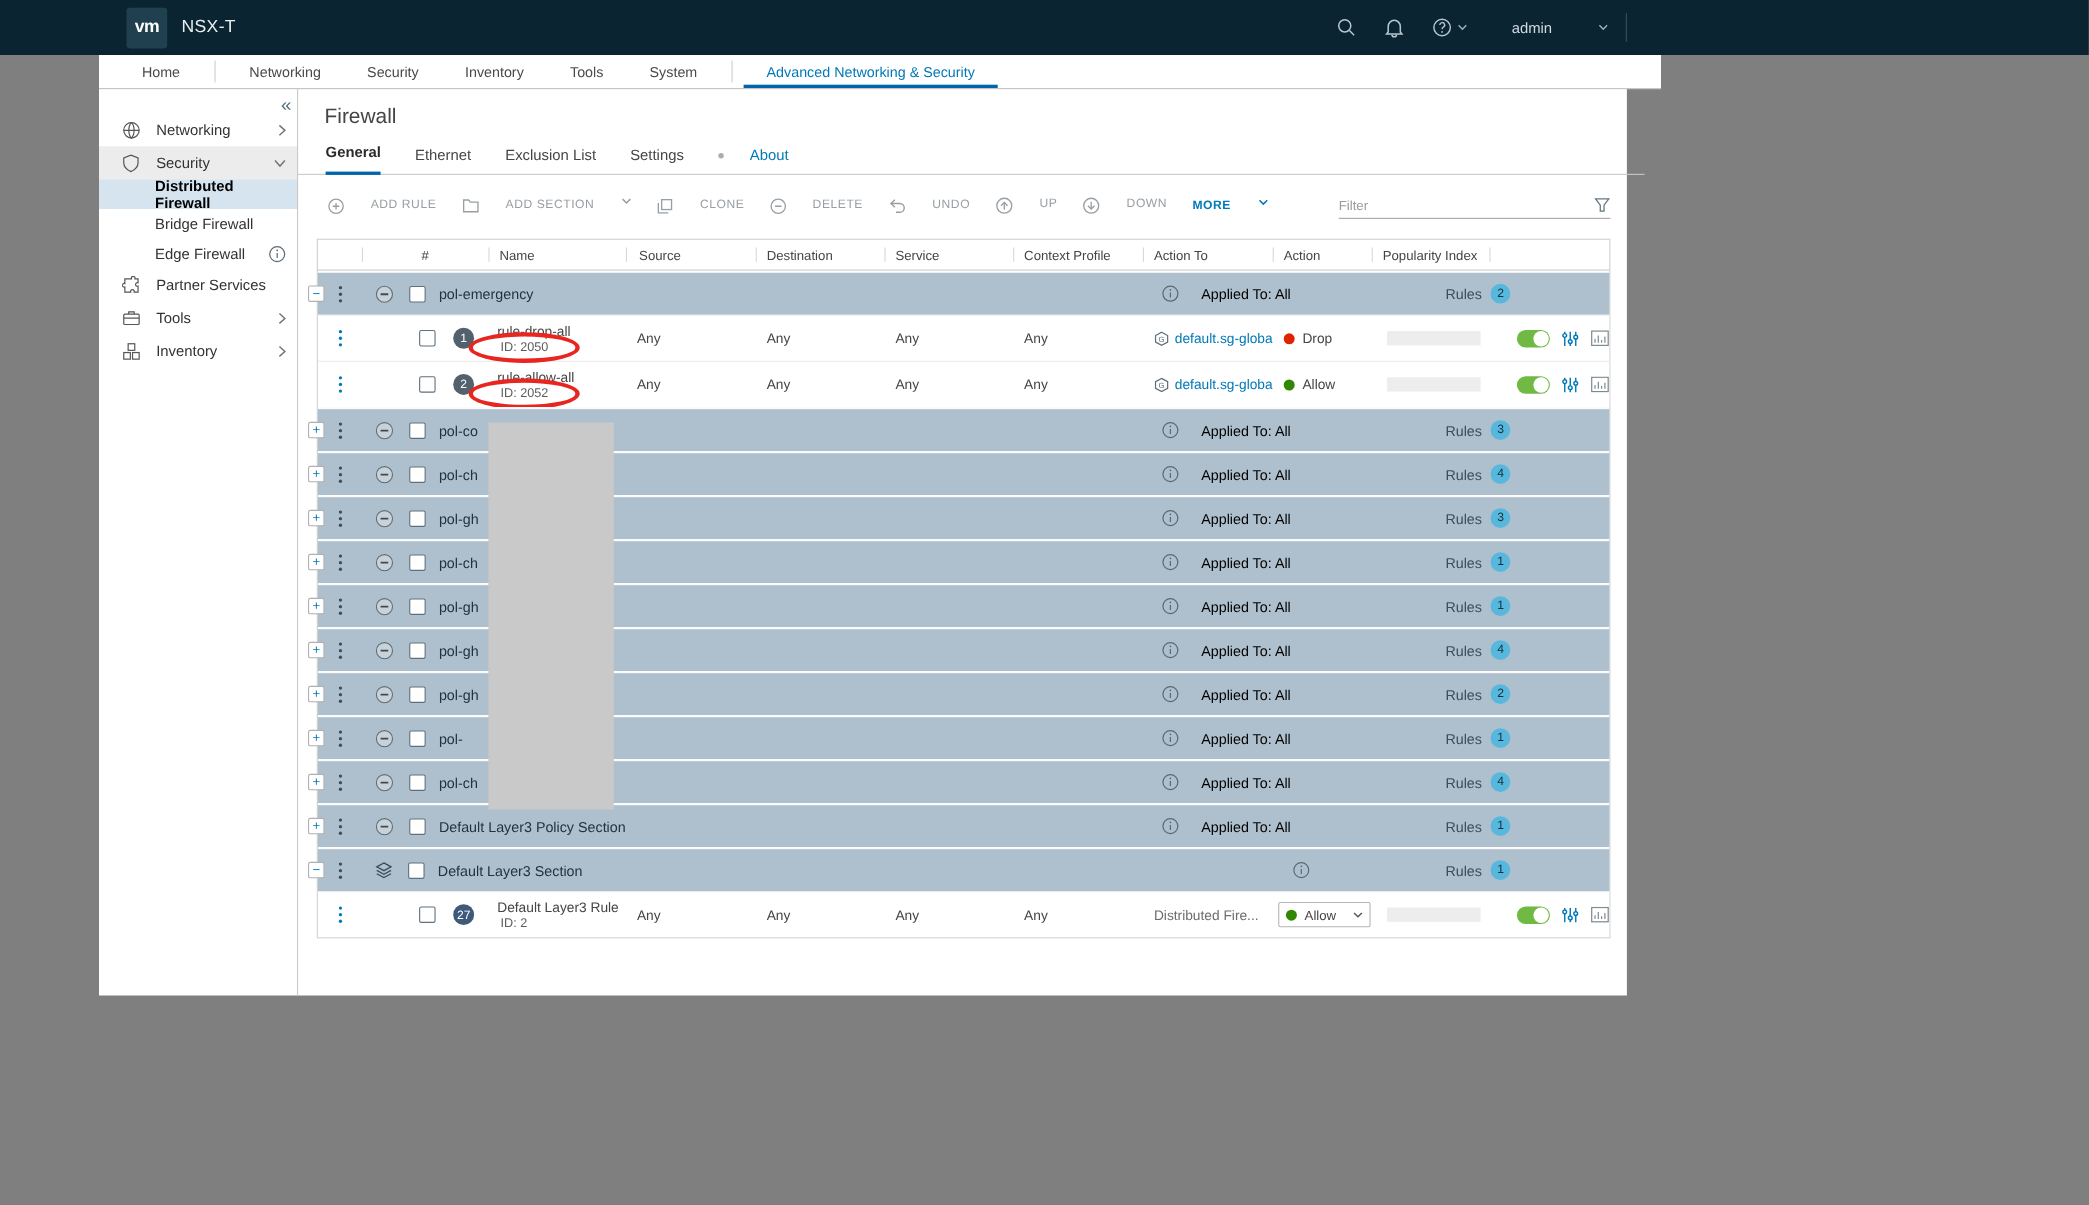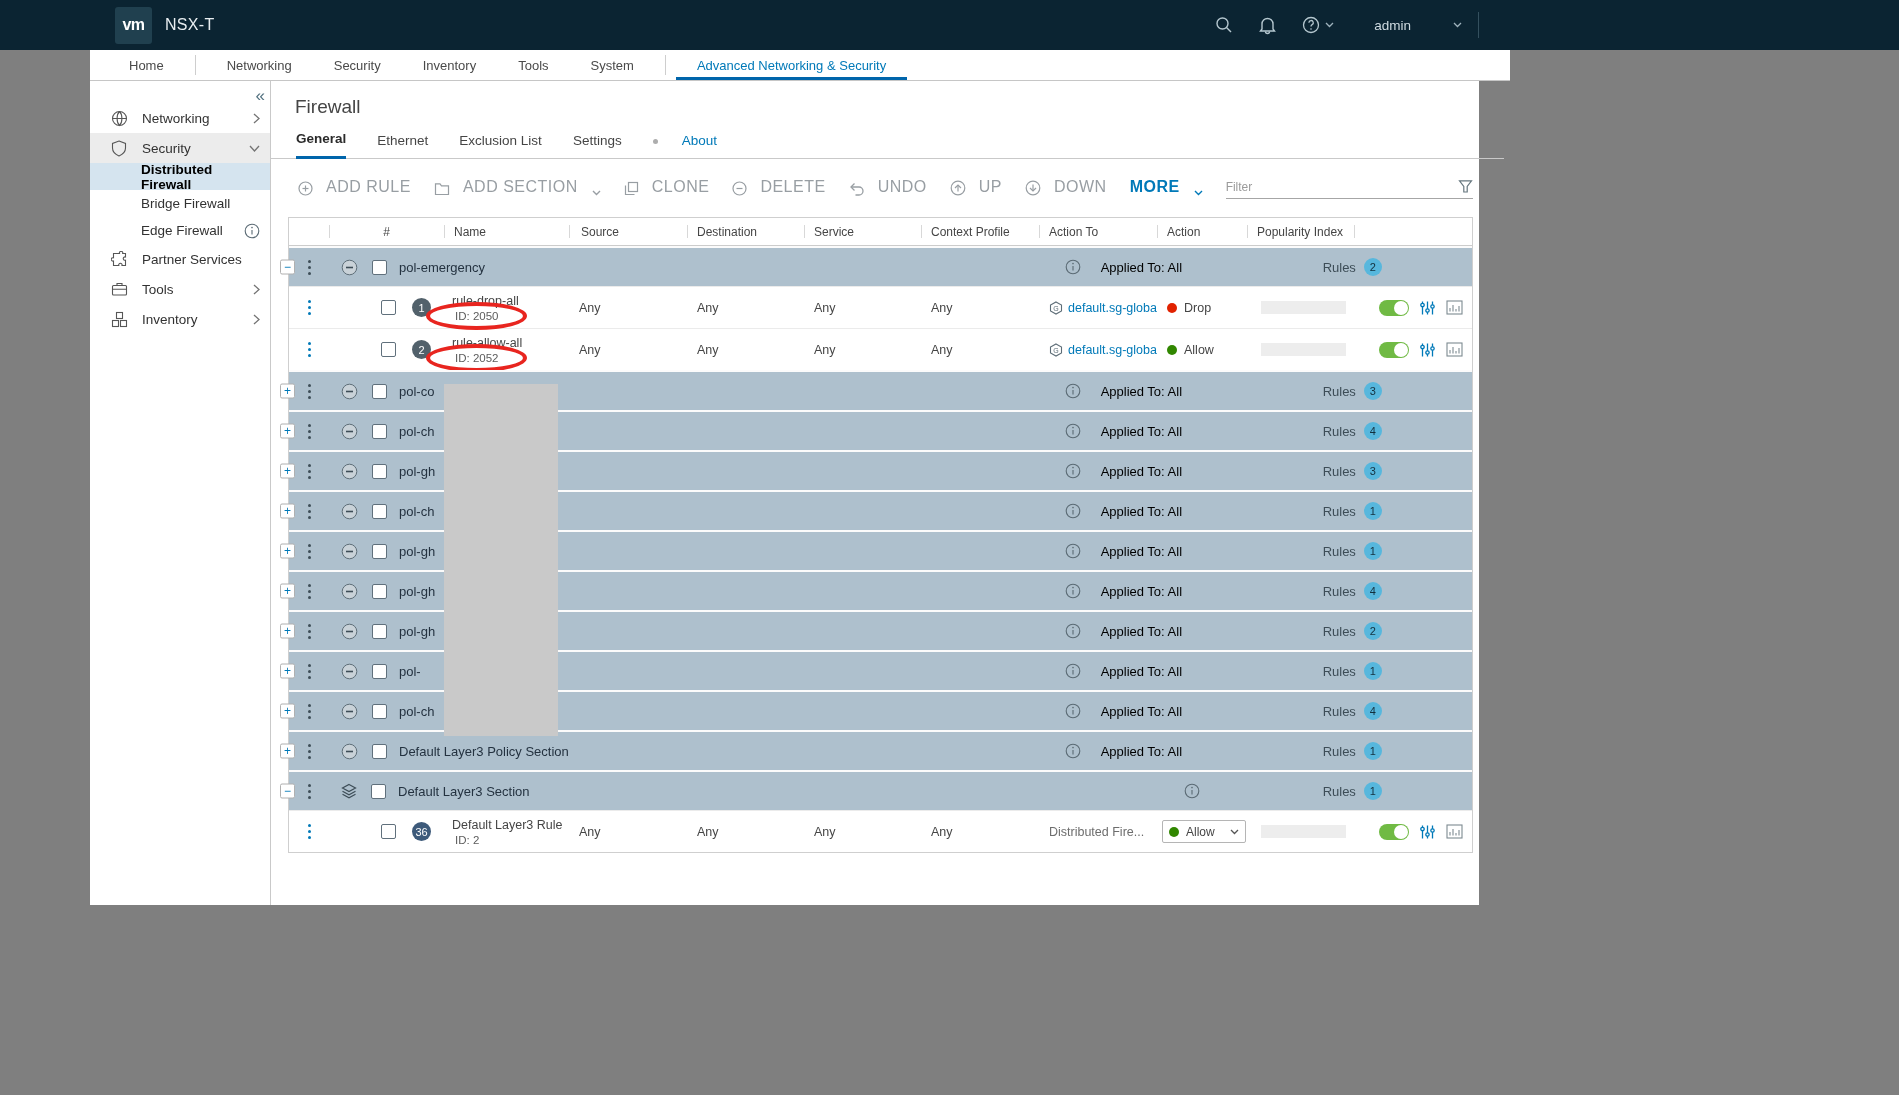--- a/index.html
+++ b/index.html
@@ -46,21 +46,21 @@
   .main { flex:1; position:relative; }
   .page-title { font-size:19px; font-weight:normal; color:#454545; margin:15px 0 0 24px; }
   .tabs-row { display:flex; align-items:flex-end; padding-left:25px; margin-top:13px; border-bottom:1px solid #c9c9c9; font-size:13.5px; color:#454545; }
   .ptab { margin-right:31px; padding-bottom:10px; cursor:pointer; }
   .ptab.active { font-weight:bold; color:#2b2b2b; border-bottom:3px solid #0065ab; margin-bottom:-1px; }
   .ptab.link { color:#0079b8; }
   .ptab-bullet { width:5px; height:5px; border-radius:50%; background:#adadad; margin:0 24px 14px 0; }
 
   
   .toolbar { display:flex; align-items:center; padding:16px 31px 12px 27px; }
-  .tb-btn { display:flex; align-items:flex-end; gap:13px; color:#989ea3; font-size:16px; letter-spacing:.5px; margin-right:23px; cursor:pointer; white-space:nowrap; }
+  .tb-btn { display:flex; align-items:flex-start; gap:24px; color:#989ea3; font-size:11px; letter-spacing:.5px; margin-right:23px; cursor:pointer; white-space:nowrap; }
   .tb-btn.enabled { color:#0079b8; font-weight:bold; }
   .tb-caret { display:flex; margin-left:1px; }
   .filter-box { margin-left:auto; width:247px; border-bottom:1px solid #a6a6a6; height:24px; display:flex; align-items:center; }
   .filter-box input { border:none; outline:none; flex:1; font-size:12px; color:#ef4444; font-family:"Liberation Sans", sans-serif; }
   .filter-box input::placeholder { color:#9b9b9b; }
   .funnel { display:flex; cursor:pointer; }
 
   
   .table-wrap { position:relative; margin:6px 31px 0 17px; border:1px solid #cfcfcf; background:#fff; }
   .thead { display:flex; height:28px; align-items:center; border-bottom:1px solid #ccc; font-size:12px; color:#454545; }
@@ -858,21 +858,21 @@
                   <span class="rules-badge" style="background: rgb(87, 183, 221);">1</span>
                 </div>
               </div>
             </div>
             <div class="rule-row">
               <span class="rule-kebab">
                 <span class="dots"></span>
               </span>
               <div class="rule-sel">
                 <span class="cbx"></span>
-                <span class="num-badge" style="background: rgb(61, 90, 122);">36</span>
+                <span class="num-badge" style="background: rgb(61, 90, 122);">27</span>
               </div>
               <div class="name-cell">
                 <div class="rule-name">Default Layer3 Rule</div>
                 <div class="rule-id">ID: 2</div>
               </div>
               <div class="cell c3">Any</div>
               <div class="cell c4">Any</div>
               <div class="cell c5">Any</div>
               <div class="cell c6">Any</div>
               <div class="cell c7">

